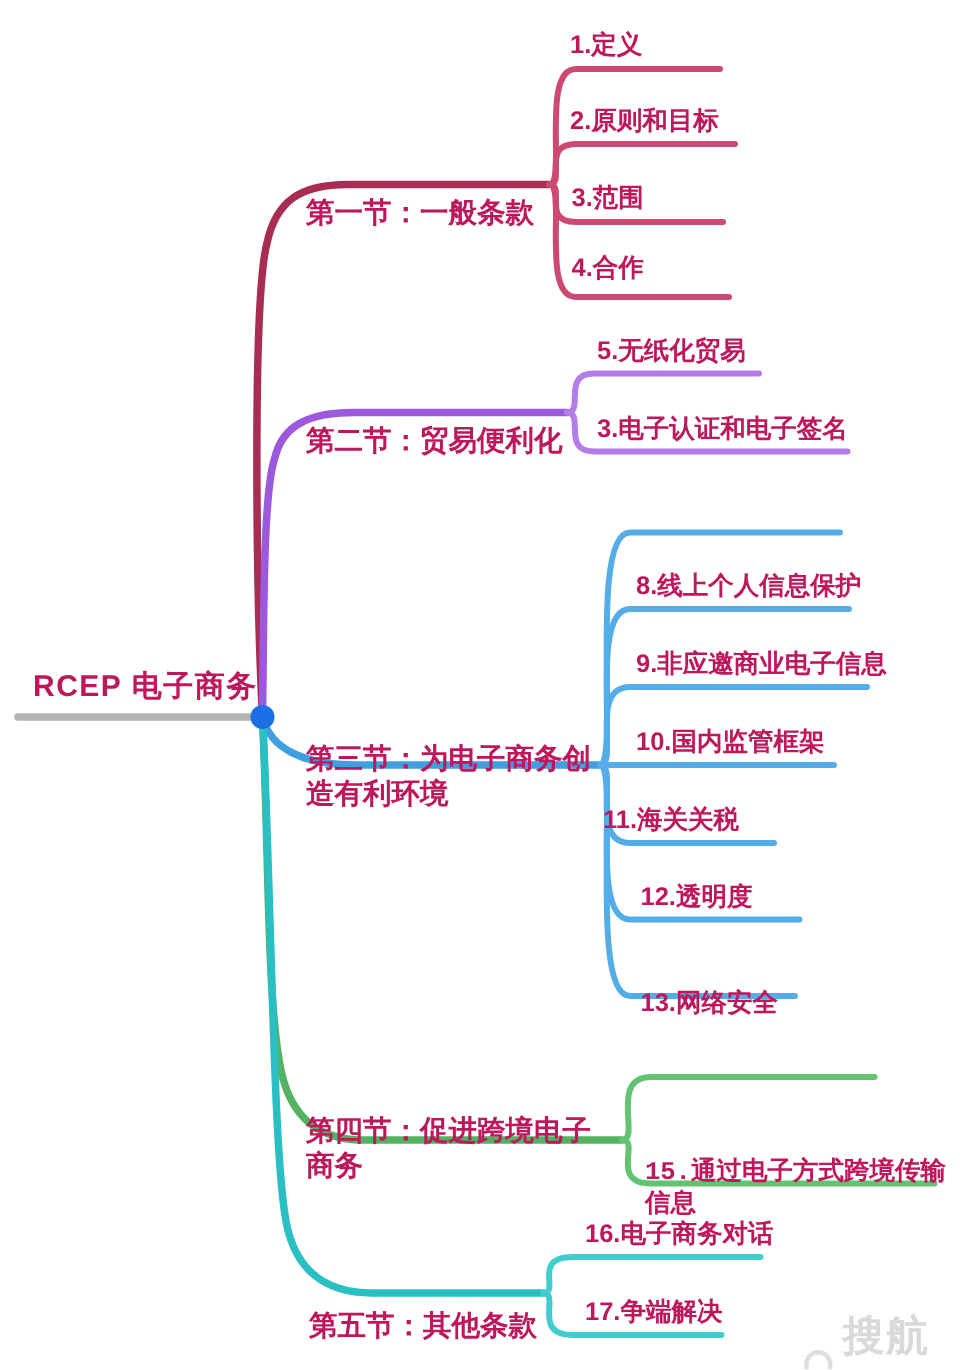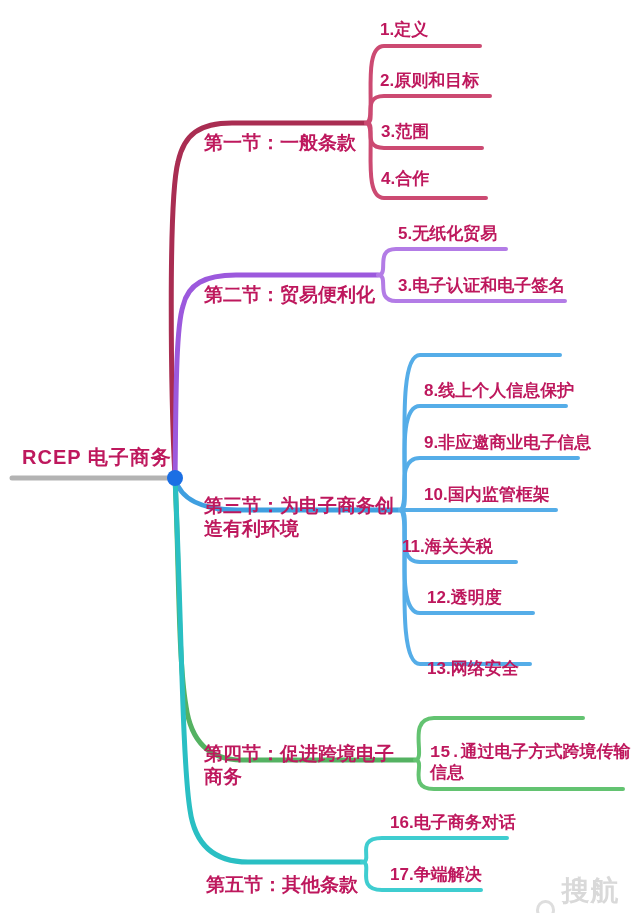--- a/index.html
+++ b/index.html
@@ -87,21 +87,21 @@
   <div class="node child" style="left:398px;top:223px;">5.无纸化贸易</div>
   <div class="node child" style="left:398px;top:275px;">3.电子认证和电子签名</div>
 
   <div class="node child" style="left:424px;top:380px;">8.线上个人信息保护</div>
   <div class="node child" style="left:424px;top:432px;text-align:center;">9.非应邀商业电子信息</div>
   <div class="node child" style="left:424px;top:484px;">10.国内监管框架</div>
   <div class="node child" style="left:402px;top:536px;">11.海关关税</div>
   <div class="node child" style="left:427px;top:587px;">12.透明度</div>
   <div class="node child" style="left:427px;top:638px;margin-top:20px;">13.网络安全</div>
 
-  <div class="node child wrap" style="left:430px;top:742px;width:202px;">15.通过电子方式跨境传输信息</div>
+  <div class="node child wrap" style="left:430px;top:772px;width:202px;">15.通过电子方式跨境传输信息</div>
 
   <div class="node child" style="left:390px;top:812px;">16.电子商务对话</div>
   <div class="node child" style="left:390px;top:864px;">17.争端解决</div>
 
   <div class="watermark">
     <span class="wm-ring"></span>
     <span class="wm-text">搜航网</span>
   </div>
 
 </div>

